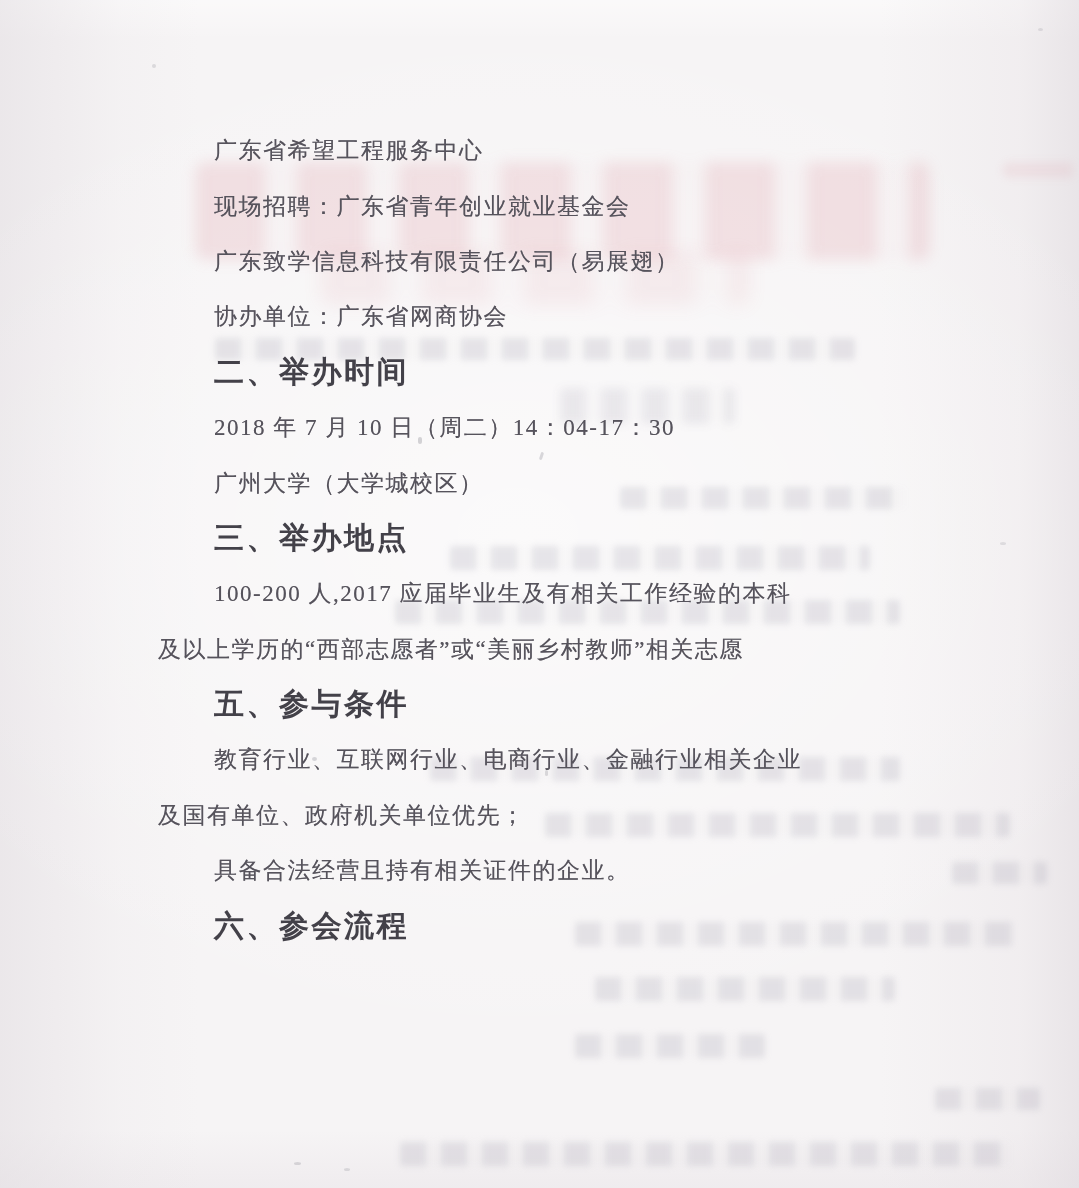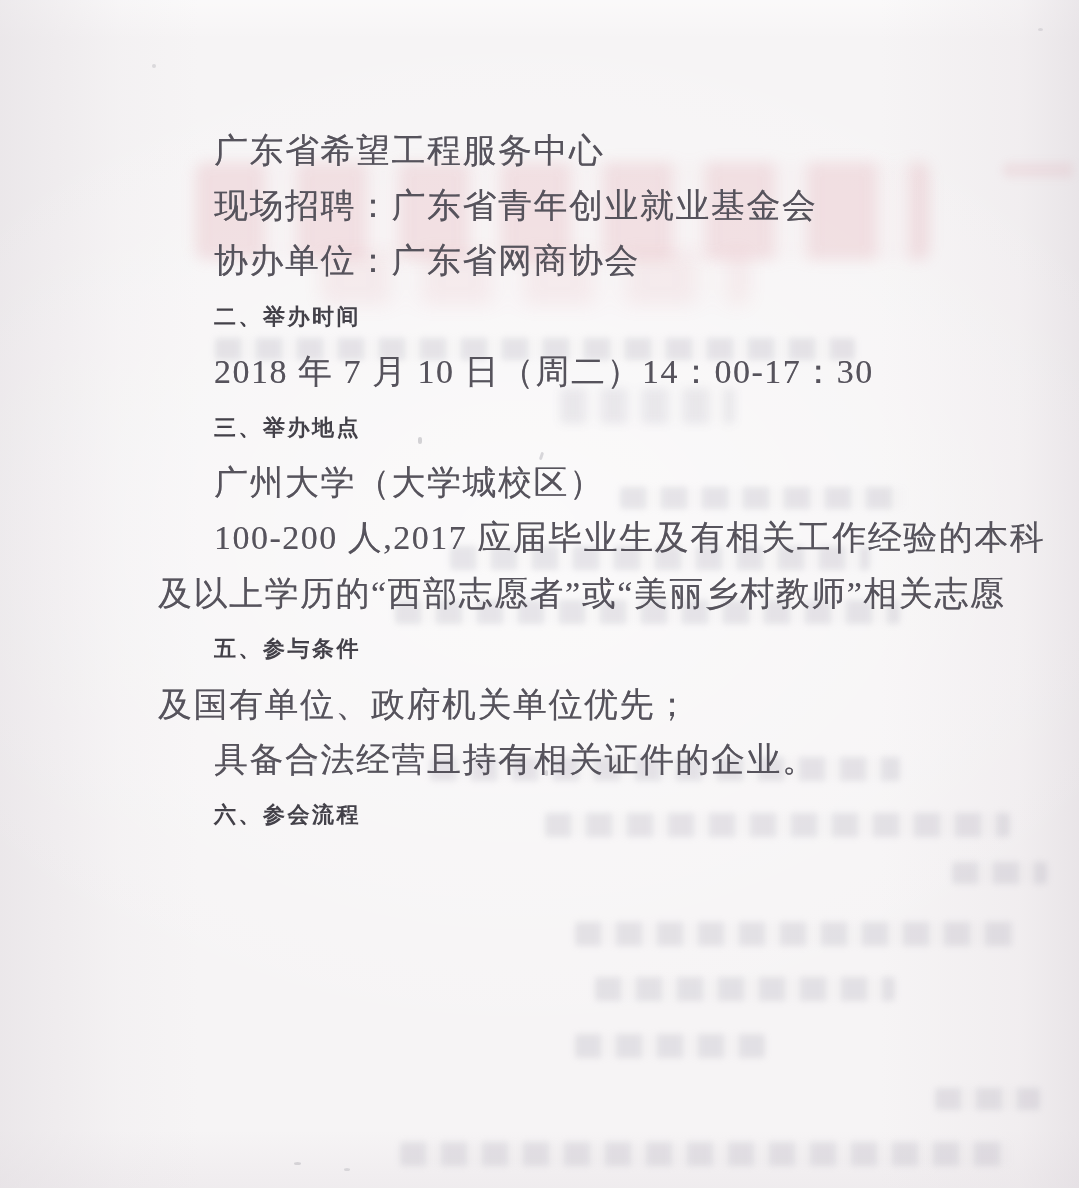--- a/index.html
+++ b/index.html
@@ -33,26 +33,26 @@
     background:repeating-linear-gradient(90deg, rgba(150,148,166,0.20) 0 26px, rgba(150,148,166,0.02) 26px 41px);
     filter:blur(3px);border-radius:4px;
   }
   .speck{position:absolute;background:rgba(110,108,120,0.55);border-radius:50%;}
   .textblock{
     position:absolute;left:158px;top:123px;width:768px;z-index:2;
   }
   .line{
     height:55.4px;display:flex;align-items:center;
     white-space:nowrap;
-    font-size:34px;color:var(--ink);letter-spacing:1.5px;
+    font-size:23px;color:var(--ink);letter-spacing:1.5px;
   }
   .line.heading{
     font-family:"DejaVu Sans", sans-serif;
     font-weight:bold;color:var(--ink_heading);
-    letter-spacing:2.5px;font-size:22px;
+    letter-spacing:2.5px;font-size:30px;
   }
   .line.indent{padding-left:56px;}
   .line.body{text-shadow:0 0 0.6px rgba(86,83,92,0.55);}
 </style>
 </head>
 <body>
 
 <div class="page">
 
   <div class="artifacts">
@@ -82,26 +82,28 @@
     <div class="speck" style="left:545px;top:770px;width:3px;height:6px;border-radius:2px;opacity:0.4;"></div>
     <div class="speck" style="left:1000px;top:542px;width:6px;height:3px;opacity:0.3;"></div>
     <div class="speck" style="left:294px;top:1162px;width:7px;height:3px;opacity:0.4;"></div>
     <div class="speck" style="left:344px;top:1168px;width:6px;height:3px;opacity:0.35;"></div>
     <div class="speck" style="left:1038px;top:28px;width:5px;height:3px;opacity:0.3;"></div>
   </div>
 
   <div class="textblock">
     <div class="line body indent">广东省希望工程服务中心</div>
     <div class="line body indent">现场招聘：广东省青年创业就业基金会</div>
+    <div class="line body indent">广东致学信息科技有限责任公司（易展翅）</div>
     <div class="line body indent">协办单位：广东省网商协会</div>
     <div class="line heading indent">二、举办时间</div>
-    <div class="line body indent">2018 年 7 月 10 日（周二）14：00-17：30</div>
+    <div class="line body indent">2018 年 7 月 10 日（周二）14：04-17：30</div>
+    <div class="line body indent">广州大学（大学城校区）</div>
     <div class="line heading indent">三、举办地点</div>
-    <div class="line body indent">广州大学（大学城校区）</div>
     <div class="line body indent">100-200 人,2017 应届毕业生及有相关工作经验的本科</div>
     <div class="line body">及以上学历的“西部志愿者”或“美丽乡村教师”相关志愿</div>
     <div class="line heading indent">五、参与条件</div>
+    <div class="line body indent">教育行业、互联网行业、电商行业、金融行业相关企业</div>
     <div class="line body">及国有单位、政府机关单位优先；</div>
     <div class="line body indent">具备合法经营且持有相关证件的企业。</div>
     <div class="line heading indent">六、参会流程</div>
   </div>
 
 </div>
 
 </body></html>

